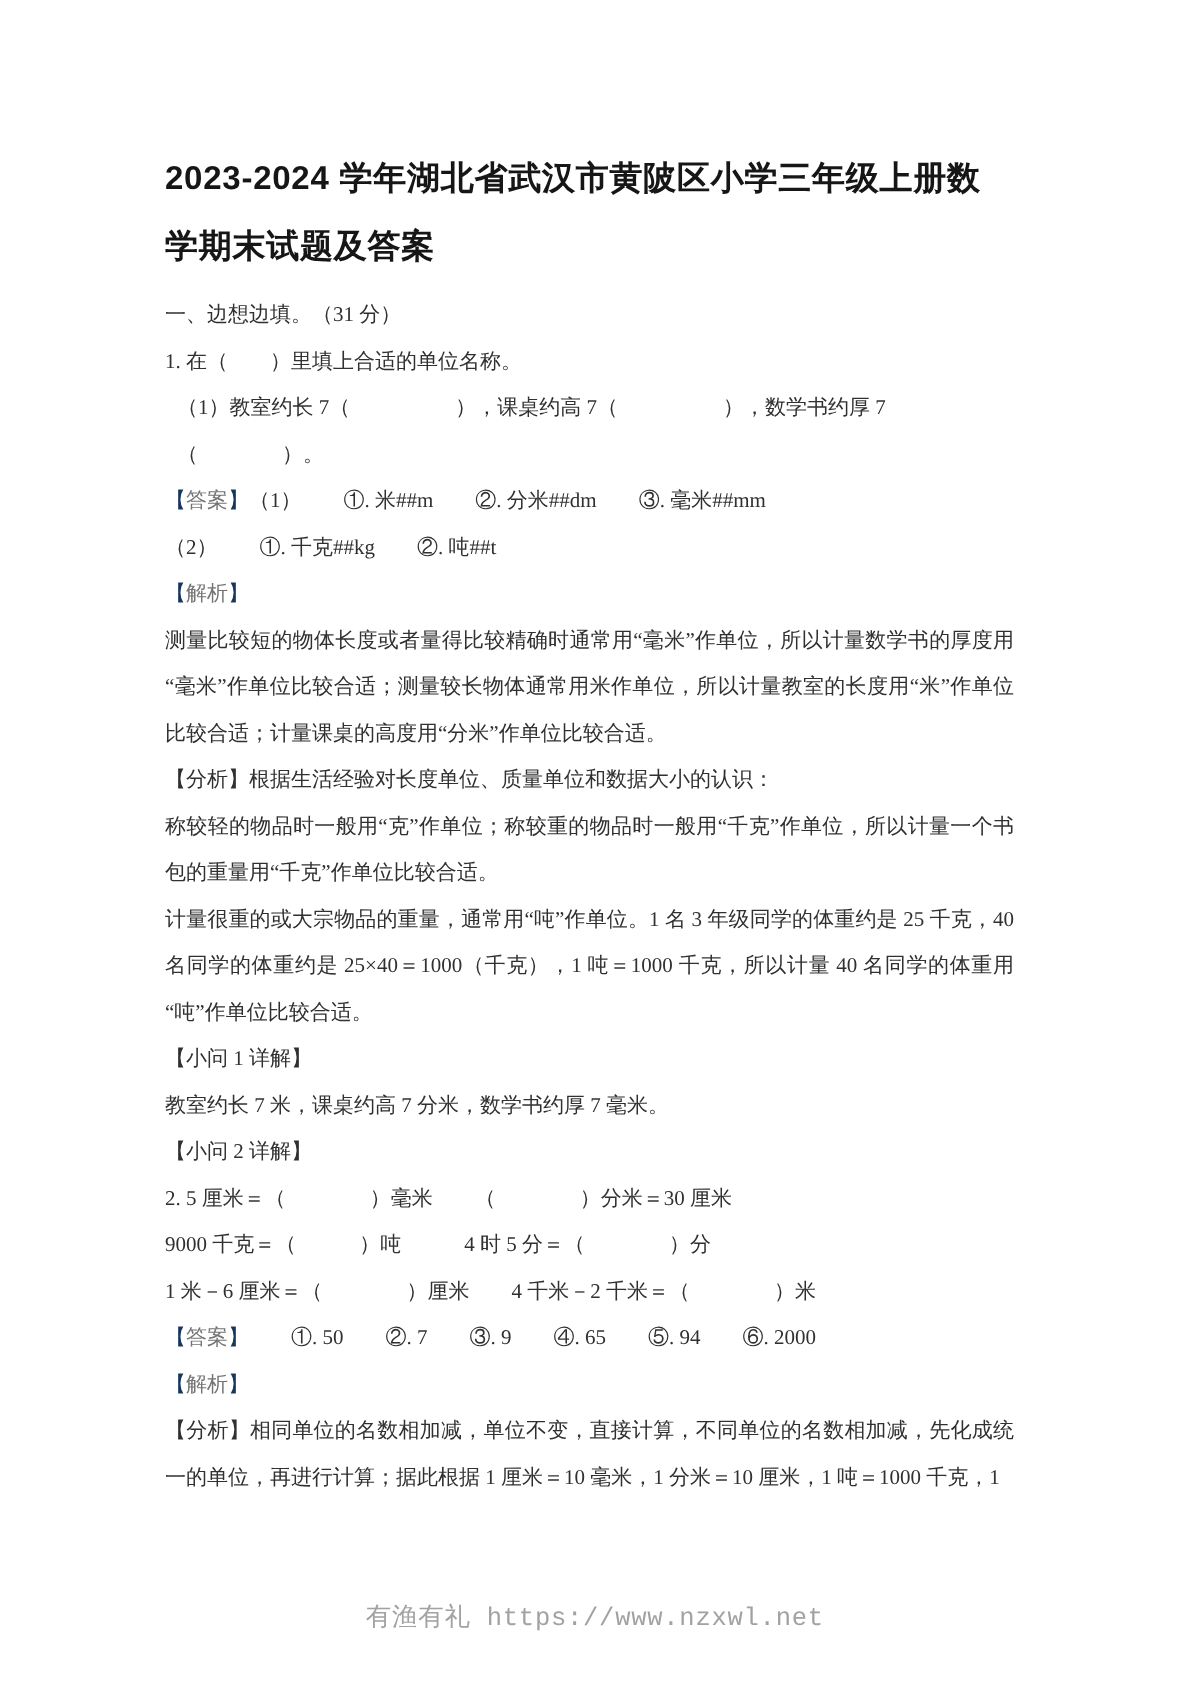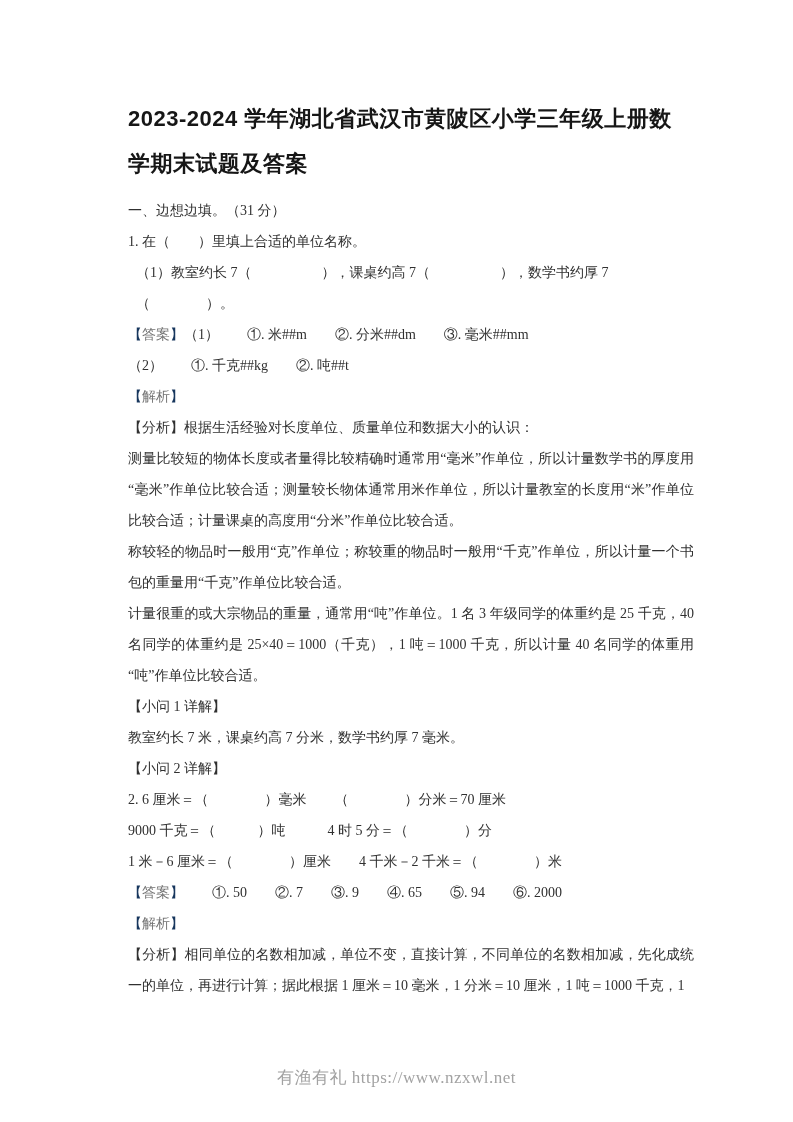--- a/index.html
+++ b/index.html
@@ -3,59 +3,59 @@
 <meta charset="utf-8">
 <style>
   html,body{margin:0;padding:0;}
   body{
     width:793px;height:1122px;position:relative;overflow:hidden;
     background:#ffffff;
     font-family:"Liberation Serif","DejaVu Serif",serif;
     color:#303030;
   }
   .page{position:absolute;inset:0;}
-  .content{position:absolute;left:128px;top:96px;width:566px;}
+  .content{position:absolute;left:110px;top:96px;width:566px;}
   .doc-title{
     font-family:"Liberation Sans","DejaVu Sans",sans-serif;
     font-weight:700;font-size:22px;line-height:45px;color:#161616;
     margin:0 0 9px 0;letter-spacing:0.5px;
   }
   .doc-body{font-size:14px;}
   .line,.para{line-height:31px;margin:0;}
   .para{text-align:justify;text-justify:inter-character;}
   .indent{padding-left:8px;}
   .marker-bracket{color:#17365d;}
   .marker-label{color:#737373;}
   .footer{
     position:absolute;left:0;right:0;top:1066px;text-align:center;
-    font-family:Liberation Serif, serif;
+    font-family:Liberation Mono, monospace;
     font-size:17px;color:#a2a2a2;letter-spacing:0.5px;
   }
 </style>
 </head>
 <body>
 
 <div class="page">
   <div class="content">
     <h1 class="doc-title">2023-2024 学年湖北省武汉市黄陂区小学三年级上册数学期末试题及答案</h1>
     <div class="doc-body" id="doc-body">
         <div class="line"><span>一、边想边填。（31 分）</span></div>
         <div class="line"><span>1. 在（　　）里填上合适的单位名称。</span></div>
         <div class="line indent"><span>（1）教室约长 7（　　　　　），课桌约高 7（　　　　　），数学书约厚 7（　　　　）。</span></div>
         <div class="line"><span><span class="marker-bracket">【</span><span class="marker-label">答案</span><span class="marker-bracket">】</span></span><span>（1）　　①. 米##m　　②. 分米##dm　　③. 毫米##mm</span></div>
         <div class="line"><span>（2）　　①. 千克##kg　　②. 吨##t</span></div>
         <div class="line"><span><span class="marker-bracket">【</span><span class="marker-label">解析</span><span class="marker-bracket">】</span></span><span></span></div>
+        <div class="para"><span>测量比较短的物体长度或者量得比较精确时通常用“毫米”作单位，所以计量数学书的厚度用“毫米”作单位比较合适；测量较长物体通常用米作单位，所以计量教室的长度用“米”作单位比较合适；计量课桌的高度用“分米”作单位比较合适。</span></div>
         <div class="para"><span>【分析】根据生活经验对长度单位、质量单位和数据大小的认识：</span></div>
-        <div class="para"><span>测量比较短的物体长度或者量得比较精确时通常用“毫米”作单位，所以计量数学书的厚度用“毫米”作单位比较合适；测量较长物体通常用米作单位，所以计量教室的长度用“米”作单位比较合适；计量课桌的高度用“分米”作单位比较合适。</span></div>
         <div class="para"><span>称较轻的物品时一般用“克”作单位；称较重的物品时一般用“千克”作单位，所以计量一个书包的重量用“千克”作单位比较合适。</span></div>
         <div class="para"><span>计量很重的或大宗物品的重量，通常用“吨”作单位。1 名 3 年级同学的体重约是 25 千克，40 名同学的体重约是 25×40＝1000（千克），1 吨＝1000 千克，所以计量 40 名同学的体重用“吨”作单位比较合适。</span></div>
         <div class="line"><span>【小问 1 详解】</span></div>
         <div class="line"><span>教室约长 7 米，课桌约高 7 分米，数学书约厚 7 毫米。</span></div>
         <div class="line"><span>【小问 2 详解】</span></div>
-        <div class="line"><span>2. 6 厘米＝（　　　　）毫米　　（　　　　）分米＝70 厘米</span></div>
+        <div class="line"><span>2. 5 厘米＝（　　　　）毫米　　（　　　　）分米＝30 厘米</span></div>
         <div class="line"><span>9000 千克＝（　　　）吨　　　4 时 5 分＝（　　　　）分</span></div>
         <div class="line"><span>1 米－6 厘米＝（　　　　）厘米　　4 千米－2 千米＝（　　　　）米</span></div>
         <div class="line"><span><span class="marker-bracket">【</span><span class="marker-label">答案</span><span class="marker-bracket">】</span></span><span>　　①. 50　　②. 7　　③. 9　　④. 65　　⑤. 94　　⑥. 2000</span></div>
         <div class="line"><span><span class="marker-bracket">【</span><span class="marker-label">解析</span><span class="marker-bracket">】</span></span><span></span></div>
         <div class="para"><span>【分析】相同单位的名数相加减，单位不变，直接计算，不同单位的名数相加减，先化成统一的单位，再进行计算；据此根据 1 厘米＝10 毫米，1 分米＝10 厘米，1 吨＝1000 千克，1</span></div>
       </div>
   </div>
   <div class="footer">有渔有礼 https://www.nzxwl.net</div>
 </div>
 

